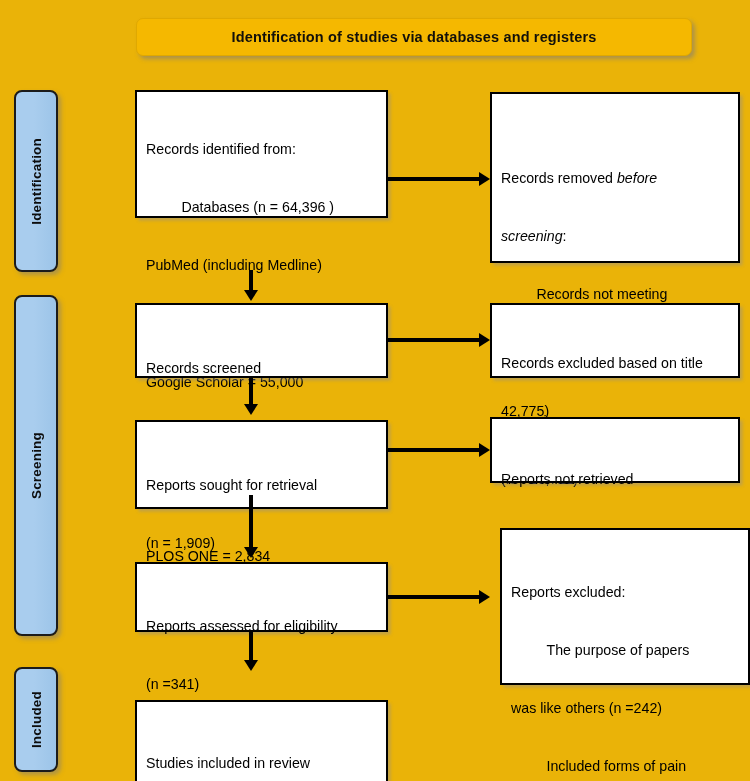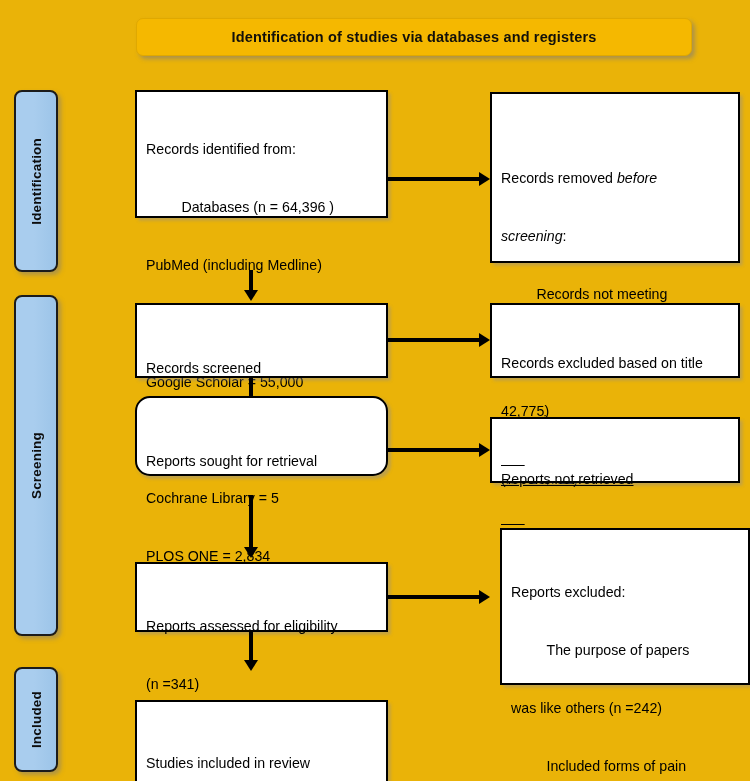--- a/index.html
+++ b/index.html
@@ -169,28 +169,29 @@
       <div>(n = 19,712)</div>
     </div>
   </div>
 
   <div class="conn" style="left:388px; top:338px; width:94px; height:3.5px;"></div>
   <div class="arrow-head arrow-right" style="left:479px; top:332.5px;"></div>
 
   <div class="conn" style="left:249px; top:378px; width:3.5px; height:28px;"></div>
   <div class="arrow-head arrow-down" style="left:244px; top:404px;"></div>
 
-  <div class="flow-box" style="left:135px; top:396px; width:253px; height:80px;border-radius:15px;">
+  <div class="flow-box" style="left:135px; top:420px; width:253px; height:89px;">
     <div class="box-text" style="top:15px;">
       <div>Reports sought for retrieval</div>
+      <div>(n = 1,909)</div>
     </div>
   </div>
 
   <div class="flow-box" style="left:490px; top:417px; width:250px; height:66px;">
-    <div class="box-text" style="top:12px;text-decoration:underline;">
+    <div class="box-text" style="top:12px;">
       <div>Reports not retrieved</div>
       <div>(n =1,568)</div>
     </div>
   </div>
 
   <div class="conn" style="left:388px; top:448px; width:94px; height:3.5px;"></div>
   <div class="arrow-head arrow-right" style="left:479px; top:442.5px;"></div>
 
   <div class="conn" style="left:249px; top:495px; width:3.5px; height:54px;"></div>
   <div class="arrow-head arrow-down" style="left:244px; top:547px;"></div>

